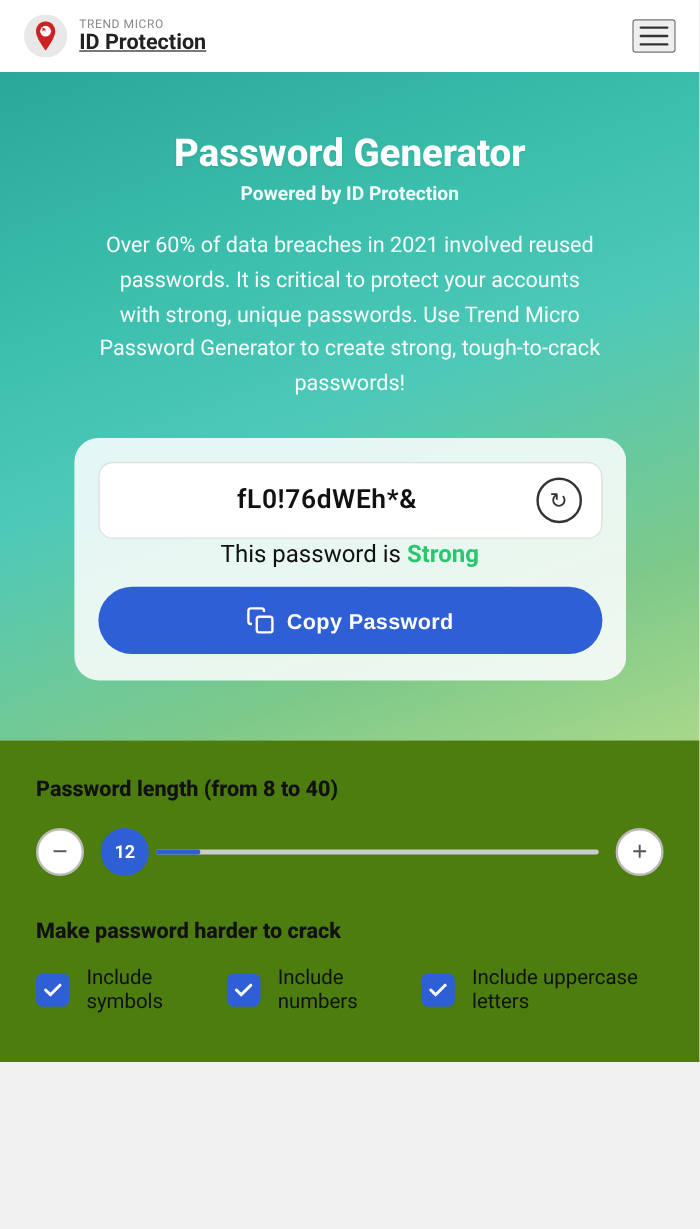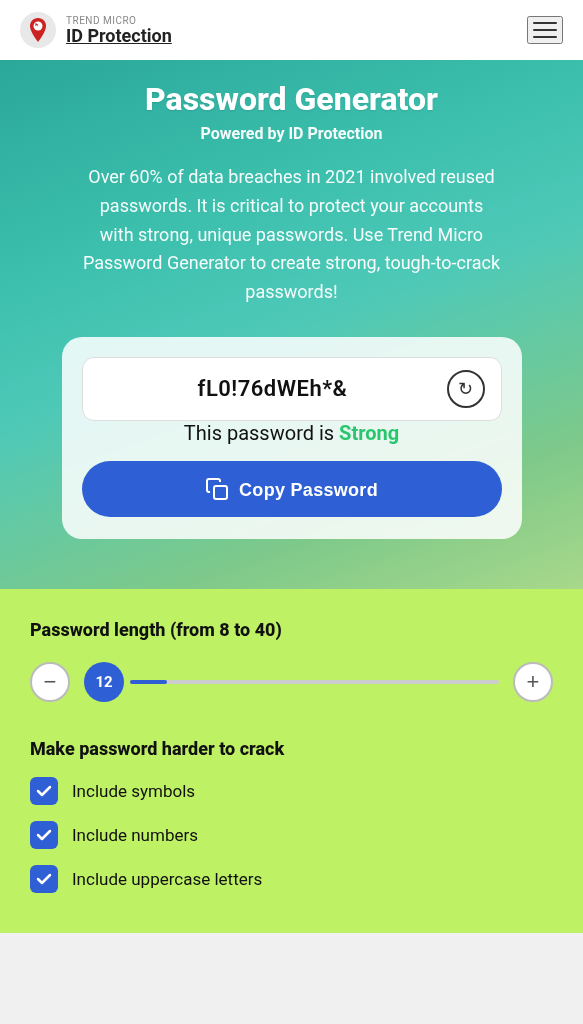--- a/index.html
+++ b/index.html
@@ -59,21 +59,21 @@
       display: block;
       width: 24px;
       height: 2px;
       background: #333;
       border-radius: 2px;
     }
 
     
     .hero {
       background: linear-gradient(160deg, #2aa89a 0%, #3cbfad 30%, #4ec9b8 50%, #7ec98a 80%, #a8d88a 100%);
-      padding: 20px 30px 50px;
+      padding: 48px 30px 50px;
       text-align: center;
       color: #fff;
     }
     .hero-title {
       font-size: 32px;
       font-weight: 800;
       margin-bottom: 6px;
       text-shadow: 0 1px 2px rgba(0,0,0,0.1);
     }
     .hero-subtitle {
@@ -157,21 +157,21 @@
 
     
     .copy-icon-svg {
       width: 24px;
       height: 24px;
       fill: #fff;
     }
 
     
     .settings-section {
-      background: #bef264;
+      background: #4d7c0f;
       padding: 30px 30px 40px;
     }
     .section-label {
       font-size: 18px;
       font-weight: 800;
       color: #111;
       margin-bottom: 22px;
     }
 
     
@@ -237,21 +237,21 @@
 
     
     .make-harder-label {
       font-size: 18px;
       font-weight: 800;
       color: #111;
       margin-bottom: 18px;
     }
     .checkbox-list {
       display: flex;
-      flex-direction: column;
+      flex-direction: row;
       gap: 16px;
       justify-content: space-between;
     }
     .checkbox-item {
       display: flex;
       align-items: center;
       gap: 14px;
       cursor: pointer;
     }
     .checkbox-box {

